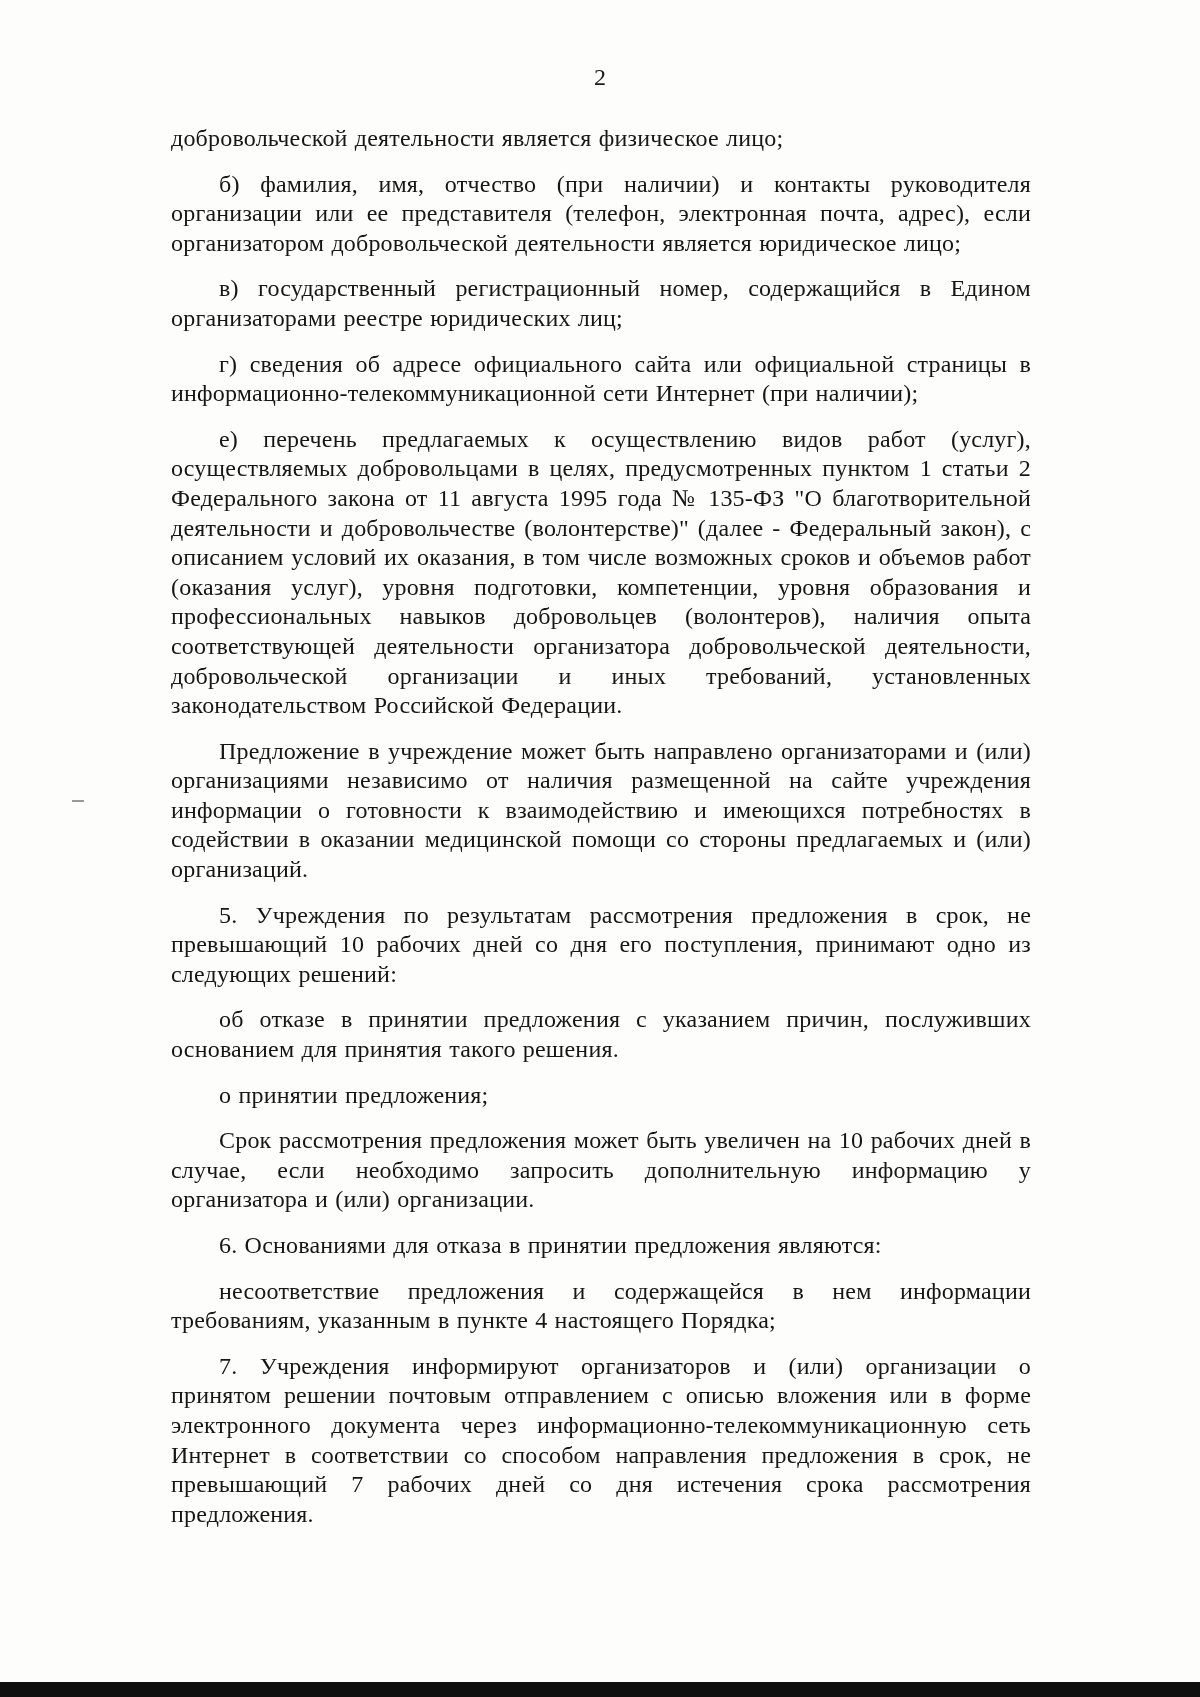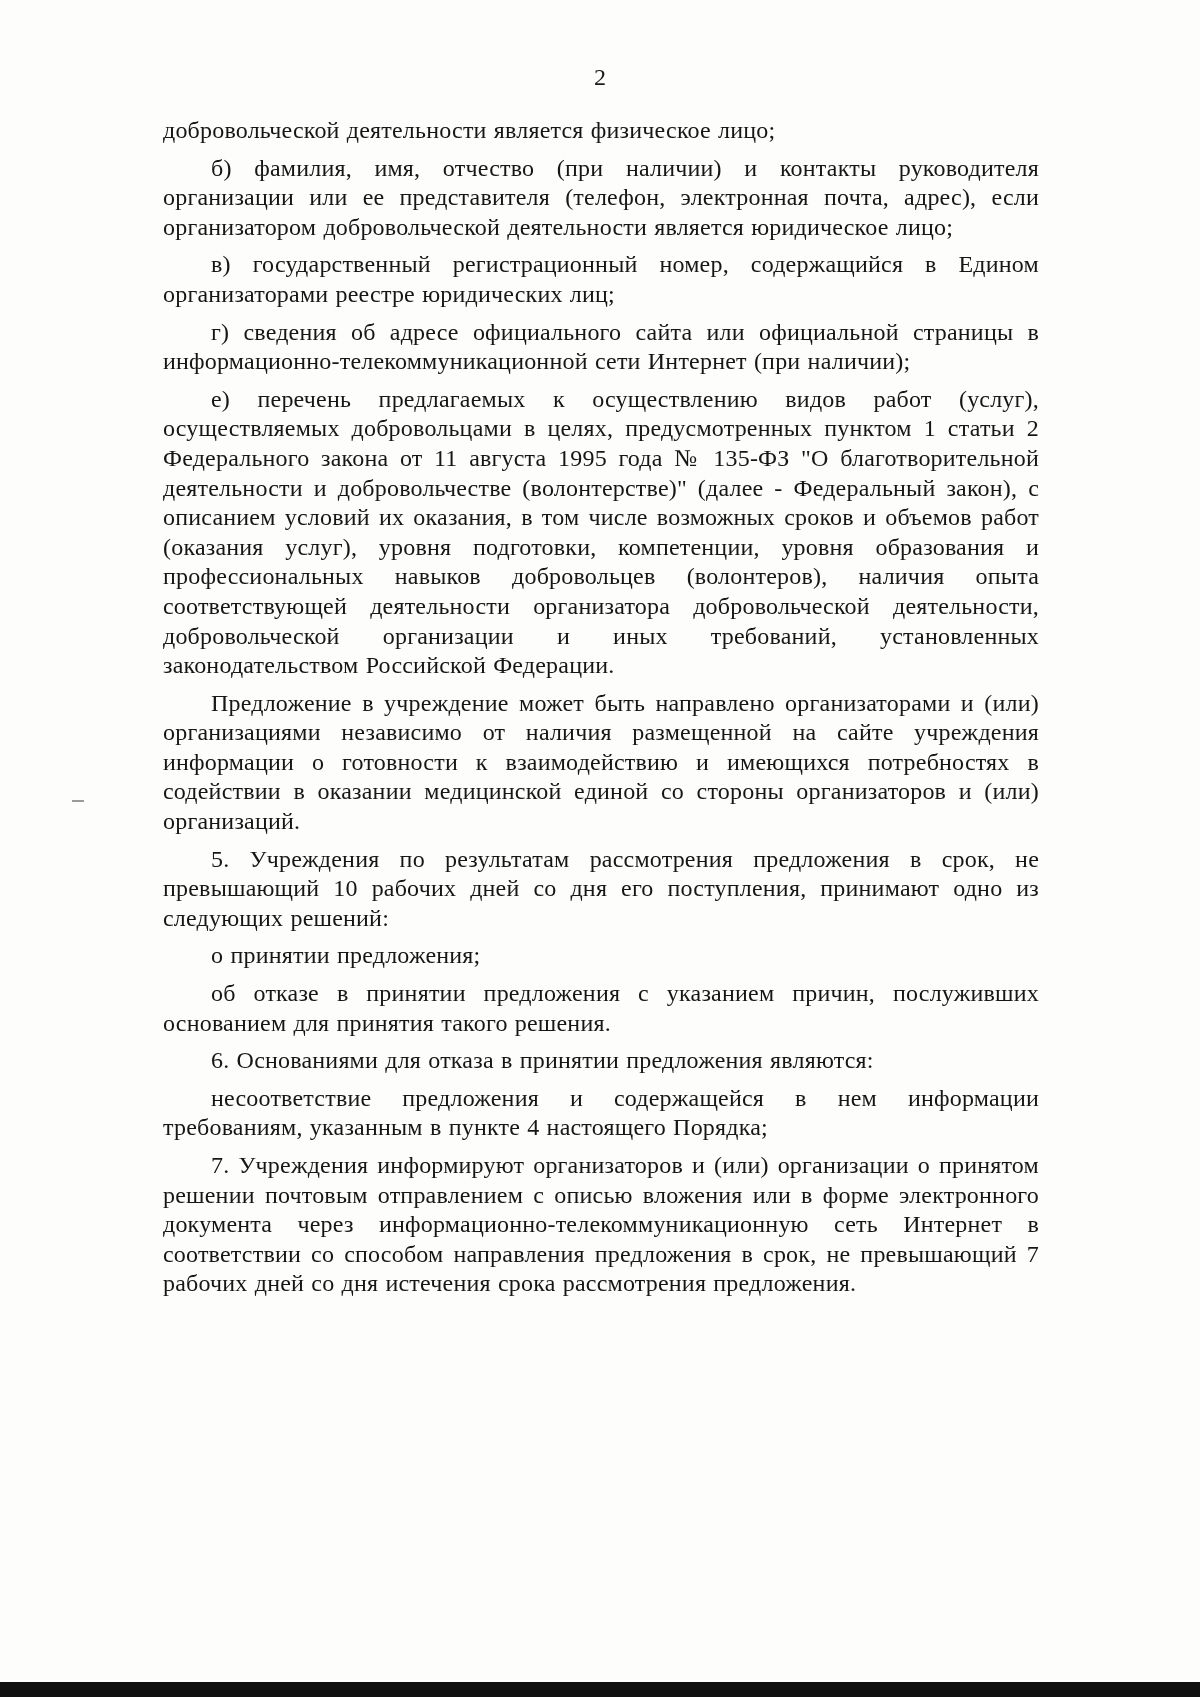--- a/index.html
+++ b/index.html
@@ -31,21 +31,21 @@
     top: 108px;
     left: 155px;
     width: 892px;
     font-size: 24px;
     line-height: 29.6px;
     text-align: justify;
     letter-spacing: 0.2px;
     word-spacing: 1px;
   }
   .para {
-    margin: 8px;
+    margin: 16px;
     padding: 0;
   }
   .para.indent {
     text-indent: 48px;
   }
   .scan-dash {
     position: absolute;
     left: 72px;
     top: 800px;
     width: 12px;
@@ -66,24 +66,25 @@
 
 <div class="page">
   <div class="page-number">2</div>
 
   <div class="text-body">
       <p class="para">добровольческой деятельности является физическое лицо;</p>
       <p class="para indent">б) фамилия, имя, отчество (при наличии) и контакты руководителя организации или ее представителя (телефон, электронная почта, адрес), если организатором добровольческой деятельности является юридическое лицо;</p>
       <p class="para indent">в) государственный регистрационный номер, содержащийся в Едином организаторами реестре юридических лиц;</p>
       <p class="para indent">г) сведения об адресе официального сайта или официальной страницы в информационно-телекоммуникационной сети Интернет (при наличии);</p>
       <p class="para indent">е) перечень предлагаемых к осуществлению видов работ (услуг), осуществляемых добровольцами в целях, предусмотренных пунктом 1 статьи 2 Федерального закона от 11 августа 1995 года № 135-ФЗ "О благотворительной деятельности и добровольчестве (волонтерстве)" (далее - Федеральный закон), с описанием условий их оказания, в том числе возможных сроков и объемов работ (оказания услуг), уровня подготовки, компетенции, уровня образования и профессиональных навыков добровольцев (волонтеров), наличия опыта соответствующей деятельности организатора добровольческой деятельности, добровольческой организации и иных требований, установленных законодательством Российской Федерации.</p>
-      <p class="para indent">Предложение в учреждение может быть направлено организаторами и (или) организациями независимо от наличия размещенной на сайте учреждения информации о готовности к взаимодействию и имеющихся потребностях в содействии в оказании медицинской единой со стороны организаторов и (или) организаций.</p>
+      <p class="para indent">Предложение в учреждение может быть направлено организаторами и (или) организациями независимо от наличия размещенной на сайте учреждения информации о готовности к взаимодействию и имеющихся потребностях в содействии в оказании медицинской помощи со стороны предлагаемых и (или) организаций.</p>
       <p class="para indent">5. Учреждения по результатам рассмотрения предложения в срок, не превышающий 10 рабочих дней со дня его поступления, принимают одно из следующих решений:</p>
+      <p class="para indent">об отказе в принятии предложения с указанием причин, послуживших основанием для принятия такого решения.</p>
       <p class="para indent">о принятии предложения;</p>
-      <p class="para indent">об отказе в принятии предложения с указанием причин, послуживших основанием для принятия такого решения.</p>
+      <p class="para indent">Срок рассмотрения предложения может быть увеличен на 10 рабочих дней в случае, если необходимо запросить дополнительную информацию у организатора и (или) организации.</p>
       <p class="para indent">6. Основаниями для отказа в принятии предложения являются:</p>
       <p class="para indent">несоответствие предложения и содержащейся в нем информации требованиям, указанным в пункте 4 настоящего Порядка;</p>
       <p class="para indent">7. Учреждения информируют организаторов и (или) организации о принятом решении почтовым отправлением с описью вложения или в форме электронного документа через информационно-телекоммуникационную сеть Интернет в соответствии со способом направления предложения в срок, не превышающий 7 рабочих дней со дня истечения срока рассмотрения предложения.</p>
     </div>
 
   <div class="scan-dash"></div>
   <div class="scan-bar"></div>
 </div>
 
 </body></html>

